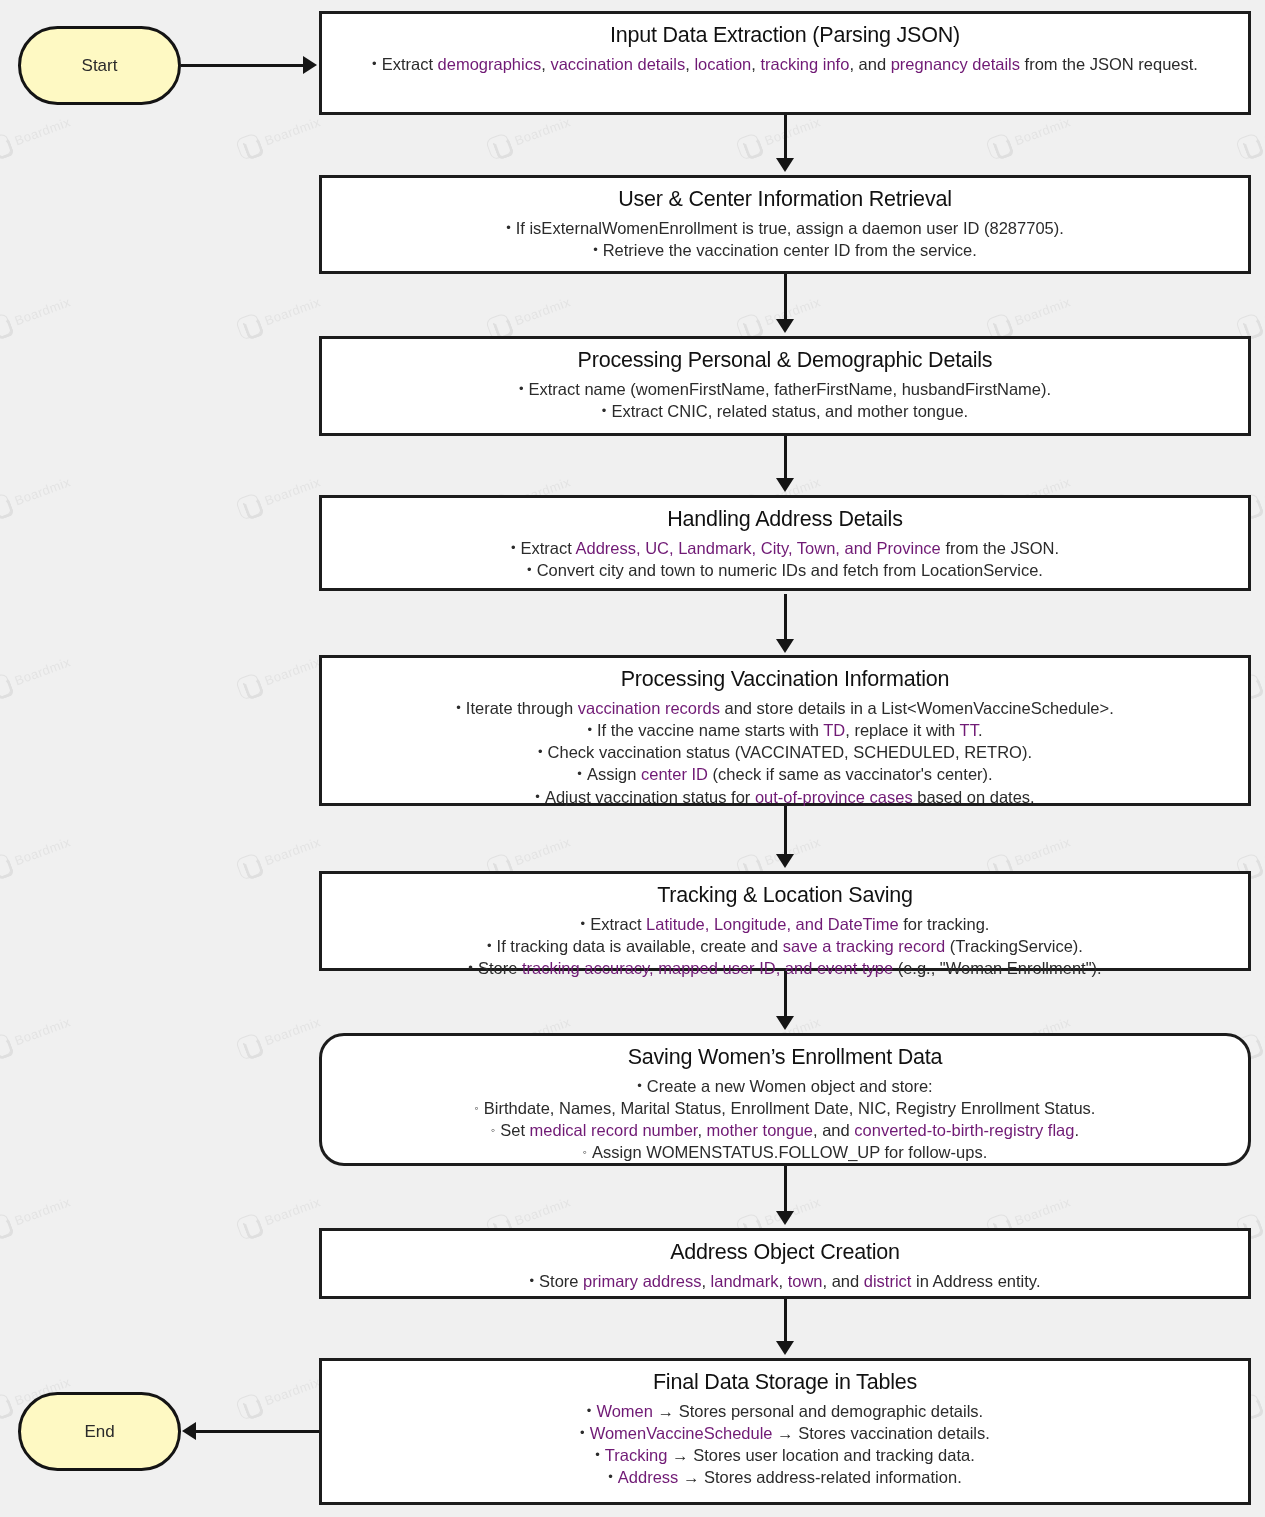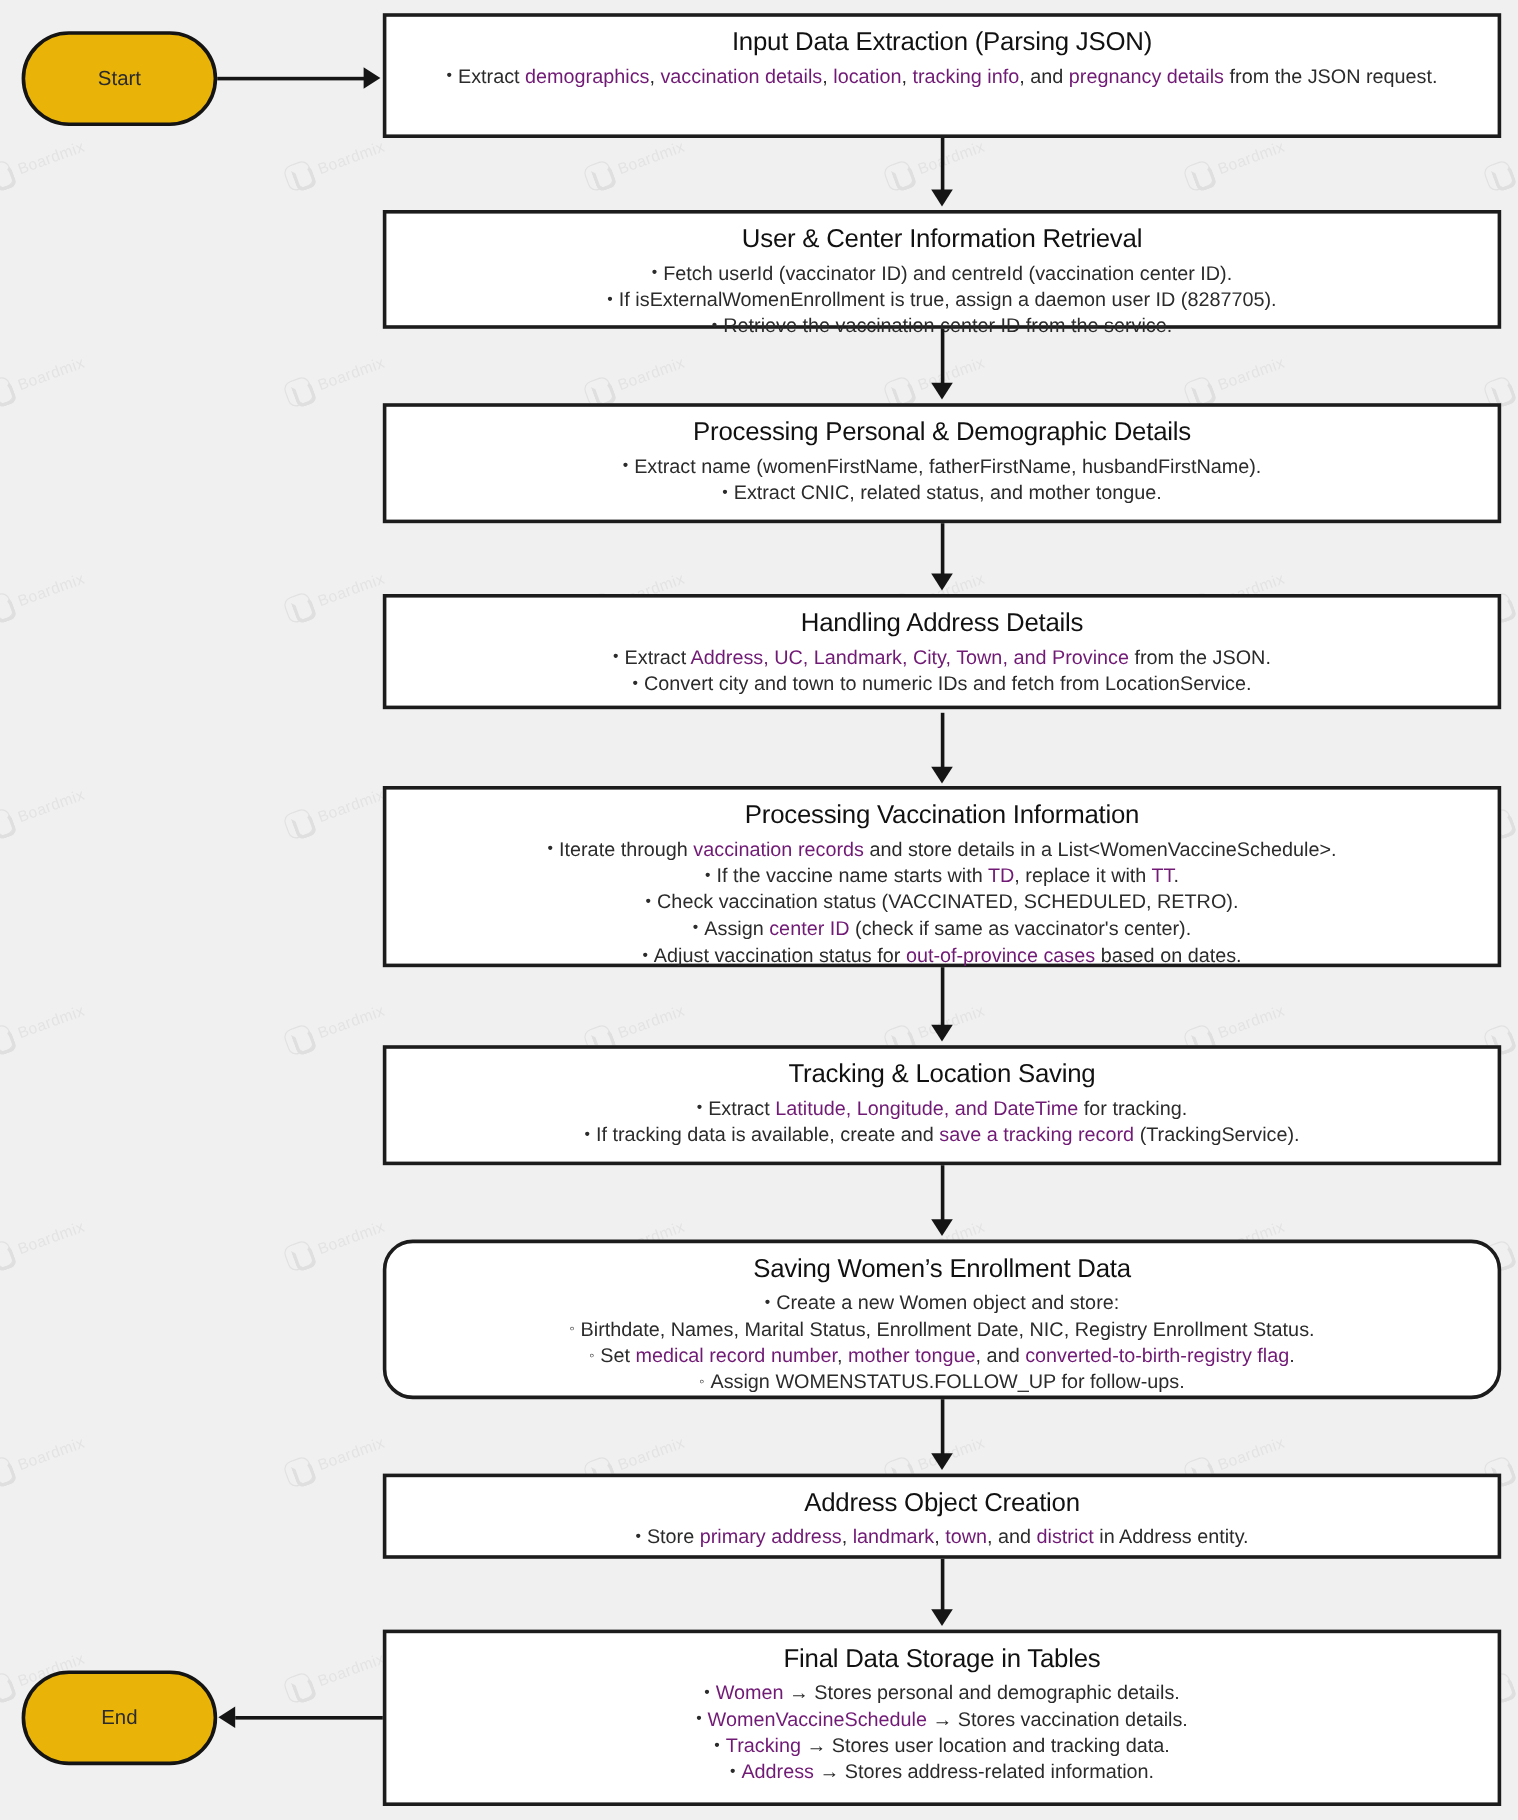--- a/index.html
+++ b/index.html
@@ -53,21 +53,21 @@
     letter-spacing: 0.4px;
     color: #d9d9d9;
     white-space: nowrap;
   }
 
   
   #diagram { position: absolute; inset: 0; z-index: 10; }
 
   .terminator {
     position: absolute;
-    background: #eab308;
+    background: #fef9c3;
     border: 3.5px solid #141414;
     border-radius: 999px;
     display: flex;
     align-items: center;
     justify-content: center;
     font-size: 17px;
     color: #2b2b2b;
   }
 
   .node {
@@ -356,21 +356,20 @@
 
   <div class="node" style="left:319px; top:11px; width:932px; height:104px;">
       <div class="node-title">Input Data Extraction (Parsing JSON)</div>
       <ul class="node-list">
         <li><span class="bullet">•</span><span>Extract </span><b>demographics</b><span>, </span><b>vaccination details</b><span>, </span><b>location</b><span>, </span><b>tracking info</b><span>, and </span><b>pregnancy details</b><span> from the JSON request.</span></li>
       </ul>
     </div>
   <div class="node" style="left:319px; top:175px; width:932px; height:99px;">
       <div class="node-title">User &amp; Center Information Retrieval</div>
       <ul class="node-list">
-        <li><span class="bullet">•</span><span>Fetch userId (vaccinator ID) and centreId (vaccination center ID).</span></li>
         <li><span class="bullet">•</span><span>If isExternalWomenEnrollment is true, assign a daemon user ID (8287705).</span></li>
         <li><span class="bullet">•</span><span>Retrieve the vaccination center ID from the service.</span></li>
       </ul>
     </div>
   <div class="node" style="left:319px; top:336px; width:932px; height:100px;">
       <div class="node-title">Processing Personal &amp; Demographic Details</div>
       <ul class="node-list">
         <li><span class="bullet">•</span><span>Extract name (womenFirstName, fatherFirstName, husbandFirstName).</span></li>
         <li><span class="bullet">•</span><span>Extract CNIC, related status, and mother tongue.</span></li>
       </ul>
@@ -390,20 +389,21 @@
         <li><span class="bullet">•</span><span>Check vaccination status (VACCINATED, SCHEDULED, RETRO).</span></li>
         <li><span class="bullet">•</span><span>Assign </span><b>center ID</b><span> (check if same as vaccinator's center).</span></li>
         <li><span class="bullet">•</span><span>Adjust vaccination status for </span><b>out-of-province cases</b><span> based on dates.</span></li>
       </ul>
     </div>
   <div class="node" style="left:319px; top:871px; width:932px; height:100px;">
       <div class="node-title">Tracking &amp; Location Saving</div>
       <ul class="node-list">
         <li><span class="bullet">•</span><span>Extract </span><b>Latitude, Longitude, and DateTime</b><span> for tracking.</span></li>
         <li><span class="bullet">•</span><span>If tracking data is available, create and </span><b>save a tracking record</b><span> (TrackingService).</span></li>
+        <li><span class="bullet">•</span><span>Store </span><b>tracking accuracy, mapped user ID, and event type</b><span> (e.g., "Woman Enrollment").</span></li>
       </ul>
     </div>
   <div class="node" style="left:319px; top:1033px; width:932px; height:133px;border-radius:25px;">
       <div class="node-title">Saving Women’s Enrollment Data</div>
       <ul class="node-list">
         <li><span class="bullet">•</span><span>Create a new Women object and store:</span></li>
         <li class="sub"><span class="bullet">◦</span><span>Birthdate, Names, Marital Status, Enrollment Date, NIC, Registry Enrollment Status.</span></li>
         <li class="sub"><span class="bullet">◦</span><span>Set </span><b>medical record number</b><span>, </span><b>mother tongue</b><span>, and </span><b>converted-to-birth-registry flag</b><span>.</span></li>
         <li class="sub"><span class="bullet">◦</span><span>Assign WOMENSTATUS.FOLLOW_UP for follow-ups.</span></li>
       </ul>

